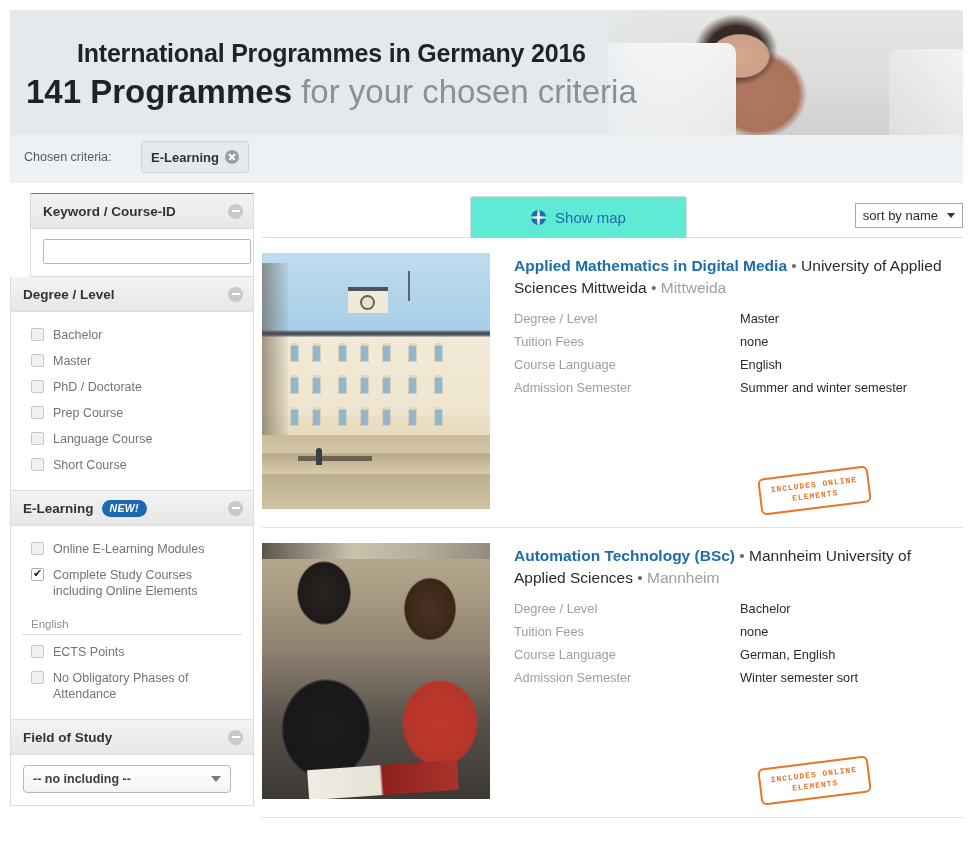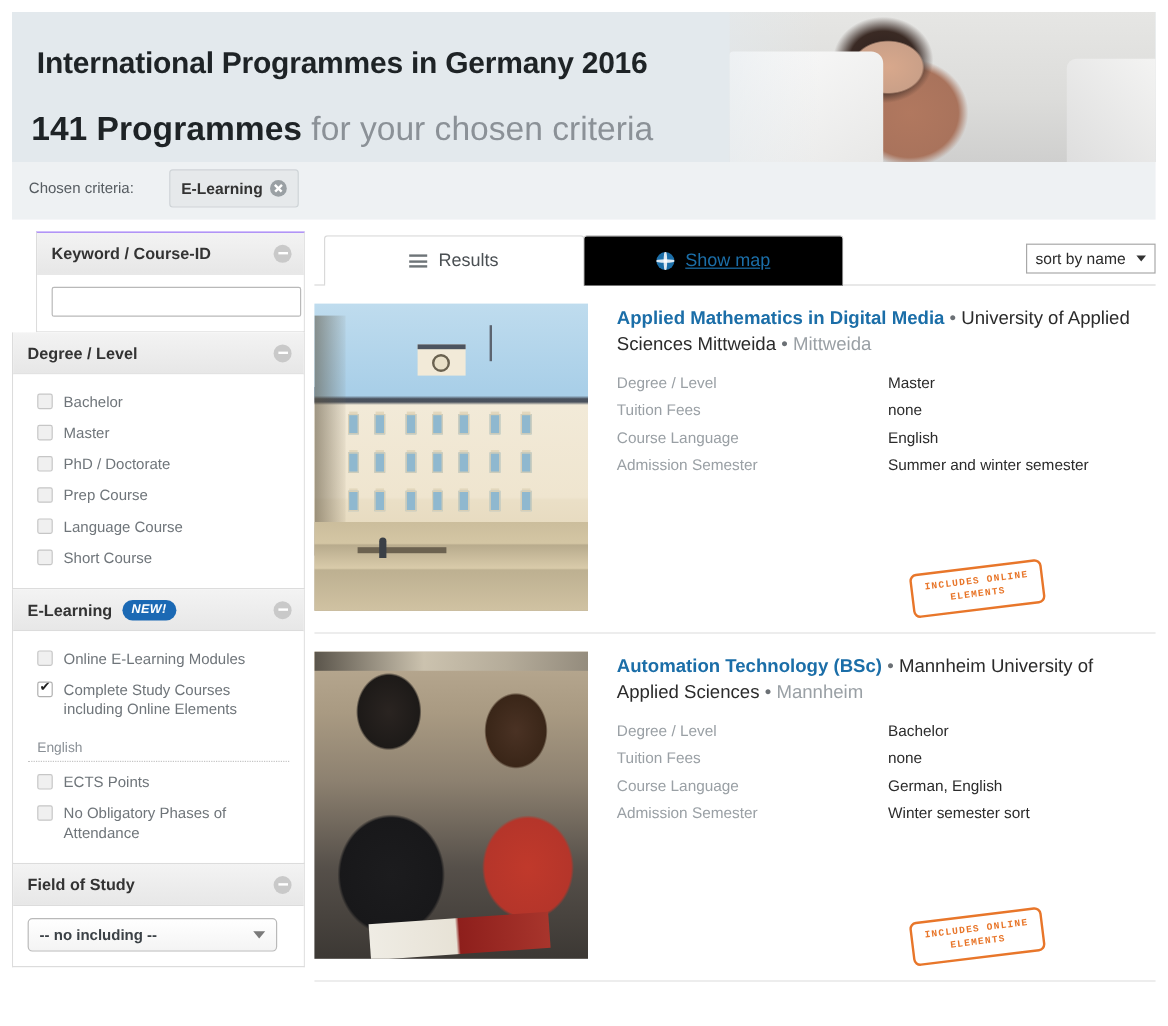--- a/index.html
+++ b/index.html
@@ -44,21 +44,21 @@
     position: absolute; right: 280px; top: 0; width: 160px; height: 125px;
     background: linear-gradient(to right, #e3e9ed 0%, rgba(227,233,237,0.55) 55%, rgba(227,233,237,0) 100%);
     z-index: 3;
   }
   .banner-text { position: absolute; left: 16px; top: 28px; z-index: 4; text-align: center; }
   .title-line1 {
     font-size: 25px; font-weight: bold; color: #1e2326; letter-spacing: -0.2px;
     line-height: 30px; white-space: nowrap;
   }
   .title-line2 {
-    font-size: 28px; line-height: 30px; margin-top: 25px; white-space: nowrap;
+    font-size: 33px; line-height: 30px; margin-top: 9px; white-space: nowrap;
   }
   .title-line2 .count { font-weight: bold; color: #1e2326; }
   .title-line2 .sub { color: #8b9197; }
 
   .criteria-bar {
     position: absolute; left: 10px; top: 135px; width: 953px; height: 48px;
     background: #eef1f3;
   }
   .criteria-label {
     position: absolute; left: 14px; top: 15px;
@@ -152,22 +152,22 @@
     font-size: 15px; cursor: pointer;
   }
   .tab.active {
     left: 8px; background: #fff; color: #4a4f53; z-index: 2;
     border-top-left-radius: 3px; border-top-right-radius: 3px;
   }
   .tab.active::after {
     content: ""; position: absolute; left: 0; right: 0; bottom: -1px; height: 2px; background: #fff;
   }
   .tab.inactive {
-    left: 224px; background: #000000; color: #1b6ea8;
-    border-top-left-radius: 3px; border-top-right-radius: 3px; text-decoration: underline;
+    left: 208px; background: #5eead4; color: #1b6ea8;
+    border-top-left-radius: 3px; border-top-right-radius: 3px;
   }
   .hamburger-icon { display: inline-block; width: 15px; height: 11px; position: relative; }
   .hamburger-icon span {
     position: absolute; left: 0; width: 15px; height: 2px; background: #6e7478;
   }
   .hamburger-icon span:nth-child(1) { top: 0; }
   .hamburger-icon span:nth-child(2) { top: 4.5px; }
   .hamburger-icon span:nth-child(3) { top: 9px; }
   .globe-icon {
     display: inline-block; width: 15px; height: 15px; border-radius: 50%;
@@ -397,28 +397,20 @@
           <span>-- no including --</span>
           <span class="caret"></span>
         </div>
       </div>
     </div>
   </div>
 
   <div class="main">
 
     <div class="tabbar">
-      <div class="tab active">
-        <span class="hamburger-icon">
-            <span></span>
-            <span></span>
-            <span></span>
-          </span>
-        <span>Results</span>
-      </div>
       <div class="tab inactive">
         <span class="globe-icon"></span>
         <span>Show map</span>
       </div>
       <div class="sort-select">
         <span>sort by name</span>
         <span class="caret"></span>
       </div>
     </div>
 

